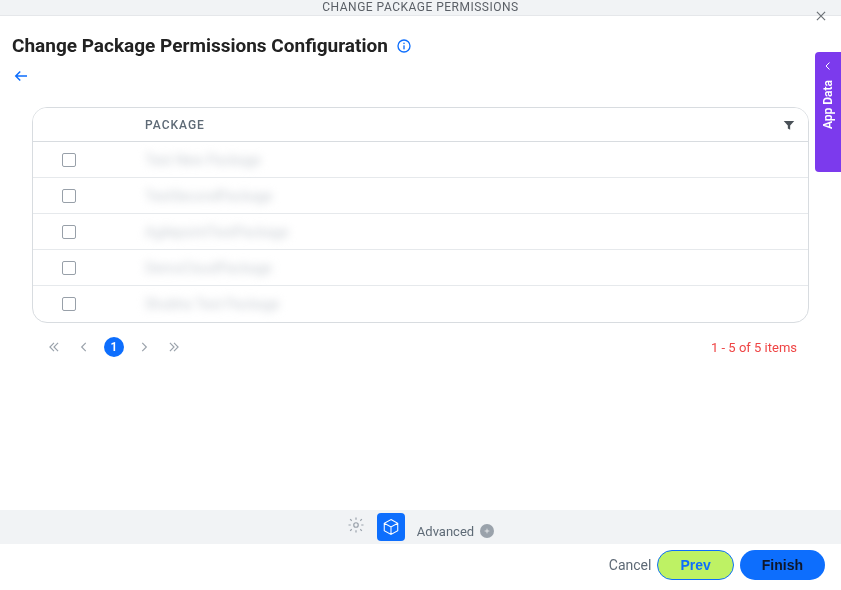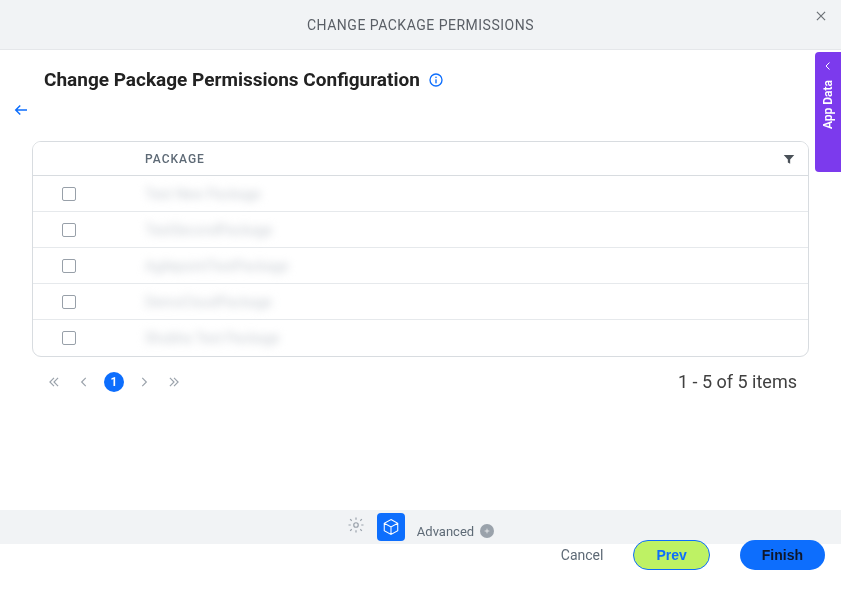--- a/index.html
+++ b/index.html
@@ -1,25 +1,25 @@
 <!DOCTYPE html>
 <html><head>
 <meta charset="utf-8">
 <style>
   * { box-sizing: border-box; margin: 0; padding: 0; }
   html, body { width: 841px; height: 590px; font-family: -apple-system, BlinkMacSystemFont, "Segoe UI", Roboto, Arial, sans-serif; overflow: hidden; background: #fff; }
   .modal-header {
     background: #f1f3f5;
-    height: 50px;
+    height: 16px;
     display: flex;
-    align-items: center;
+    align-items: flex-start;
     justify-content: center;
     position: relative;
     color: #5a5f66;
-    font-size: 14px;
+    font-size: 12px;
     letter-spacing: 0.5px;
     border-bottom: 1px solid #e5e7ea;
   }
   .modal-header .close {
     position: absolute;
     right: 10px;
     top: 6px;
     width: 20px;
     height: 20px;
     display: flex;
@@ -32,34 +32,33 @@
   .page-title-row {
     display: flex;
     align-items: center;
     padding: 18px 12px 8px 12px;
     gap: 8px;
   }
   .page-title {
     font-size: 19px;
     font-weight: 700;
     color: #222;
-    margin-left: 32px;
   }
   .info-icon {
     width: 16px; height: 16px; display:flex; align-items:center; justify-content:center;
   }
   .info-icon svg { width:16px; height:16px; }
   .back-row {
     padding: 2px 12px 10px 12px;
   }
   .back-arrow svg { width:18px; height:18px; stroke:#0d6efd; stroke-width:2; fill:none; }
   .table-wrap {
     margin: 8px 32px 0 32px;
     border: 1px solid #d8dce0;
-    border-radius: 9px;
+    border-radius: 15px;
     overflow: hidden;
   }
   .table-header {
     height: 34px;
     display: flex;
     align-items: center;
     border-bottom: 1px solid #d8dce0;
     background: #fff;
     position: relative;
   }
@@ -106,21 +105,21 @@
   }
   .pager-left {
     display:flex; align-items:center; gap:10px;
   }
   .pager-btn { display:flex; align-items:center; justify-content:center; width:20px; height:20px; }
   .pager-btn svg { width:14px; height:14px; stroke:#9aa2ab; stroke-width:2; fill:none; }
   .page-num {
     width:20px; height:20px; border-radius:50%; background:#0d6efd; color:#fff; font-size:12px;
     display:flex; align-items:center; justify-content:center; font-weight:600;
   }
-  .pager-info { font-size:18px; color:#404040; }
+  .pager-info { font-size:13px; color:#ef4444; }
   .footer-toolbar {
     background:#f1f3f5;
     height:34px;
     display:flex;
     align-items:center;
     justify-content:center;
     gap:12px;
     position:absolute;
     left:0; right:0;
     bottom:46px;
@@ -132,24 +131,24 @@
   }
   .cube-btn svg { width:18px; height:18px; stroke:#fff; fill:none; stroke-width:1.4; }
   .advanced-label { font-size:13px; color:#5e6a76; display:flex; align-items:center; gap:6px;margin-top:8px; }
   .plus-badge {
     width:14px; height:14px; border-radius:50%; background:#9aa2ab; display:flex; align-items:center; justify-content:center;
   }
   .plus-badge svg { width:8px; height:8px; stroke:#fff; stroke-width:2; }
   .bottom-actions {
     position:absolute;
     right:16px;
-    bottom:20px;
-    display:flex;
-    align-items:center;
-    gap:30px;
+    bottom:10px;
+    display:flex;
+    align-items:center;
+    gap:6px;
   }
   .btn-link { font-size:14px; color:#5e6a76; cursor:pointer; }
   .btn-outline {
     border:1.5px solid #0d6efd; color:#0d6efd; background:#bef264; border-radius:20px;
     padding:6px 22px; font-size:14px; font-weight:600; cursor:pointer;
   }
   .btn-primary {
     background:#0d6efd; color:#0f172a; border:none; border-radius:20px;
     padding:7px 22px; font-size:14px; font-weight:700; cursor:pointer;
   }

